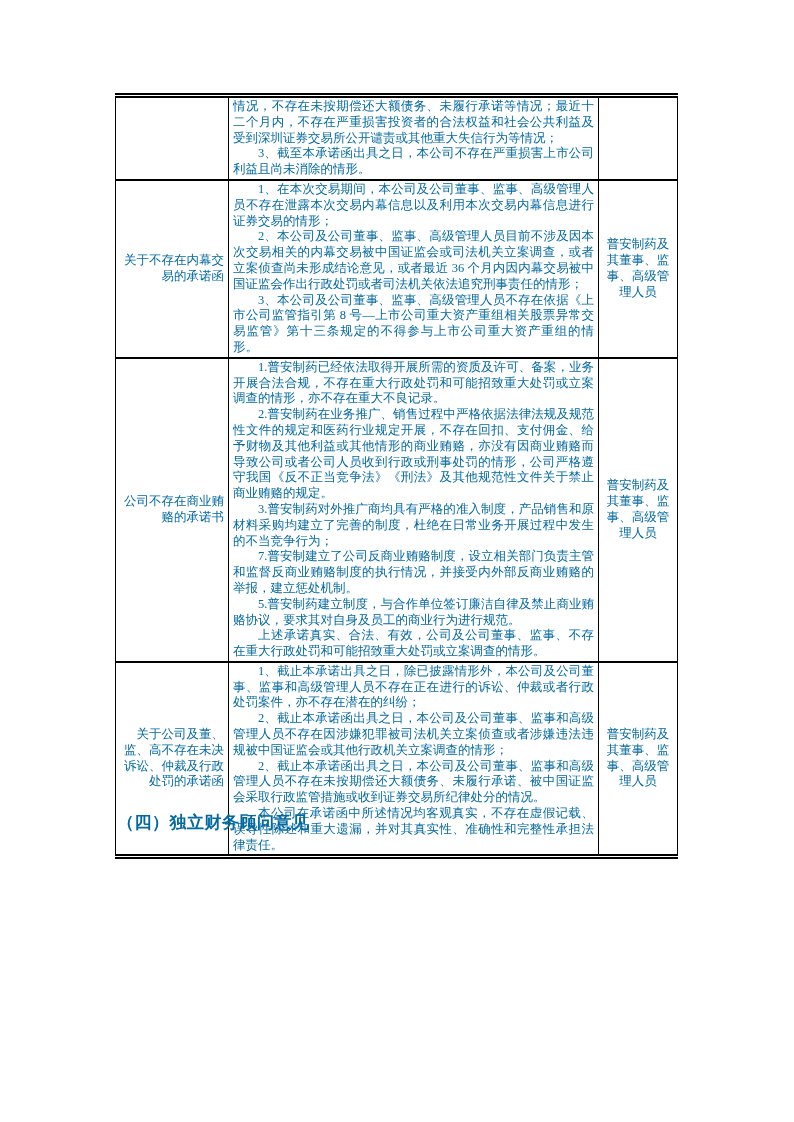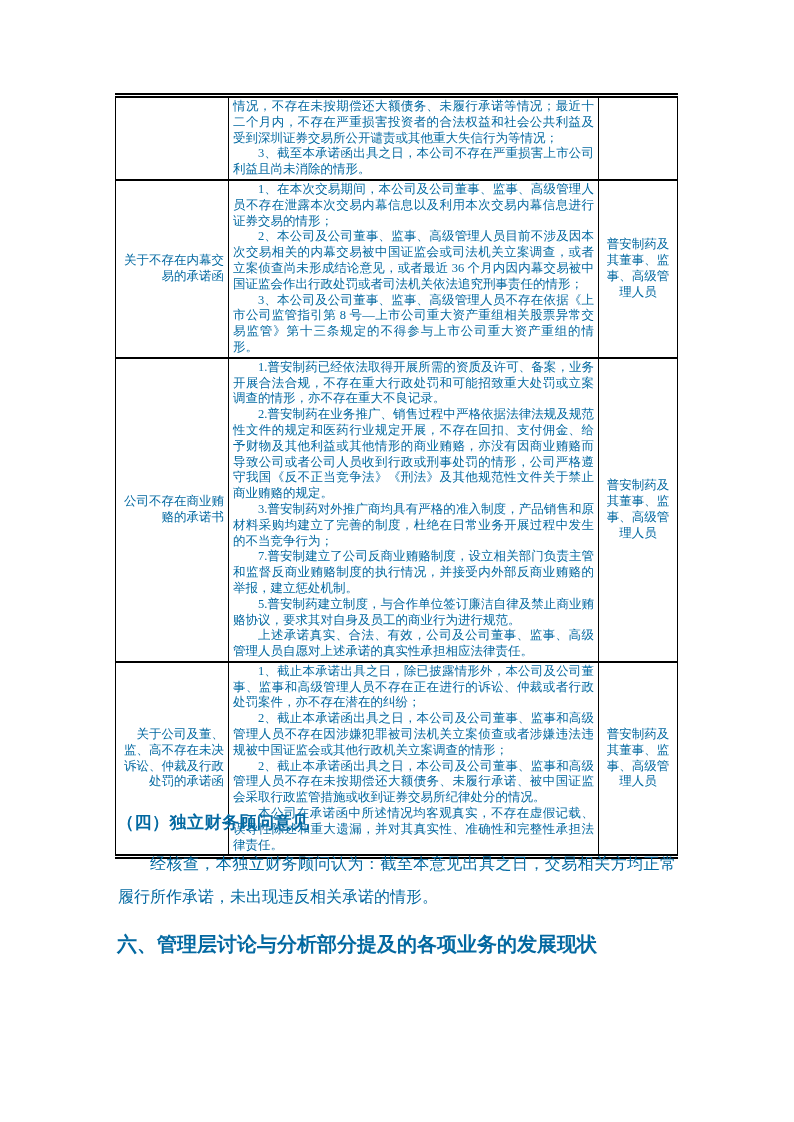--- a/index.html
+++ b/index.html
@@ -129,41 +129,39 @@
           <td class="party-cell">普安制药及其董事、监事、高级管理人员</td>
         </tr>
         <tr style="height:281px">
           <td class="name-cell">公司不存在商业贿赂的承诺书</td>
           <td class="content-cell">
             <p class="para">1.普安制药已经依法取得开展所需的资质及许可、备案，业务开展合法合规，不存在重大行政处罚和可能招致重大处罚或立案调查的情形，亦不存在重大不良记录。</p>
             <p class="para">2.普安制药在业务推广、销售过程中严格依据法律法规及规范性文件的规定和医药行业规定开展，不存在回扣、支付佣金、给予财物及其他利益或其他情形的商业贿赂，亦没有因商业贿赂而导致公司或者公司人员收到行政或刑事处罚的情形，公司严格遵守我国《反不正当竞争法》《刑法》及其他规范性文件关于禁止商业贿赂的规定。</p>
             <p class="para">3.普安制药对外推广商均具有严格的准入制度，产品销售和原材料采购均建立了完善的制度，杜绝在日常业务开展过程中发生的不当竞争行为；</p>
             <p class="para">7.普安制建立了公司反商业贿赂制度，设立相关部门负责主管和监督反商业贿赂制度的执行情况，并接受内外部反商业贿赂的举报，建立惩处机制。</p>
             <p class="para">5.普安制药建立制度，与合作单位签订廉洁自律及禁止商业贿赂协议，要求其对自身及员工的商业行为进行规范。</p>
-            <p class="para">上述承诺真实、合法、有效，公司及公司董事、监事、高级管理人员自愿对上述承诺的真实性承担相应法律责任。</p>
+            <p class="para">上述承诺真实、合法、有效，公司及公司董事、监事、不存在重大行政处罚和可能招致重大处罚或立案调查的情形。</p>
           </td>
           <td class="party-cell">普安制药及其董事、监事、高级管理人员</td>
         </tr>
         <tr style="height:168px">
           <td class="name-cell">关于公司及董、监、高不存在未决诉讼、仲裁及行政处罚的承诺函</td>
           <td class="content-cell">
             <p class="para">1、截止本承诺出具之日，除已披露情形外，本公司及公司董事、监事和高级管理人员不存在正在进行的诉讼、仲裁或者行政处罚案件，亦不存在潜在的纠纷；</p>
             <p class="para">2、截止本承诺函出具之日，本公司及公司董事、监事和高级管理人员不存在因涉嫌犯罪被司法机关立案侦查或者涉嫌违法违规被中国证监会或其他行政机关立案调查的情形；</p>
             <p class="para">2、截止本承诺函出具之日，本公司及公司董事、监事和高级管理人员不存在未按期偿还大额债务、未履行承诺、被中国证监会采取行政监管措施或收到证券交易所纪律处分的情况。</p>
             <p class="para">本公司在承诺函中所述情况均客观真实，不存在虚假记载、误导性陈述和重大遗漏，并对其真实性、准确性和完整性承担法律责任。</p>
           </td>
           <td class="party-cell">普安制药及其董事、监事、高级管理人员</td>
         </tr>
       </tbody>
     </table>
   </div>
 
   <div class="h-sub">（四）独立财务顾问意见</div>
 
-  <p class="body-para p4">经核查，本独立财务顾问认为：截至本意见出具之日，交易相关方均正常履行所作承诺，未出现违反相关承诺的情形。</p>
 
-  <div class="h-main">六、管理层讨论与分析部分提及的各项业务的发展现状</div>
 
   <p class="body-para p6">根据公司披露的《2023 年年度报告》，2023 年度公司经营情况如下：</p>
 
   <div class="page-number">21</div>
 
 </div>
 
 </body></html>

